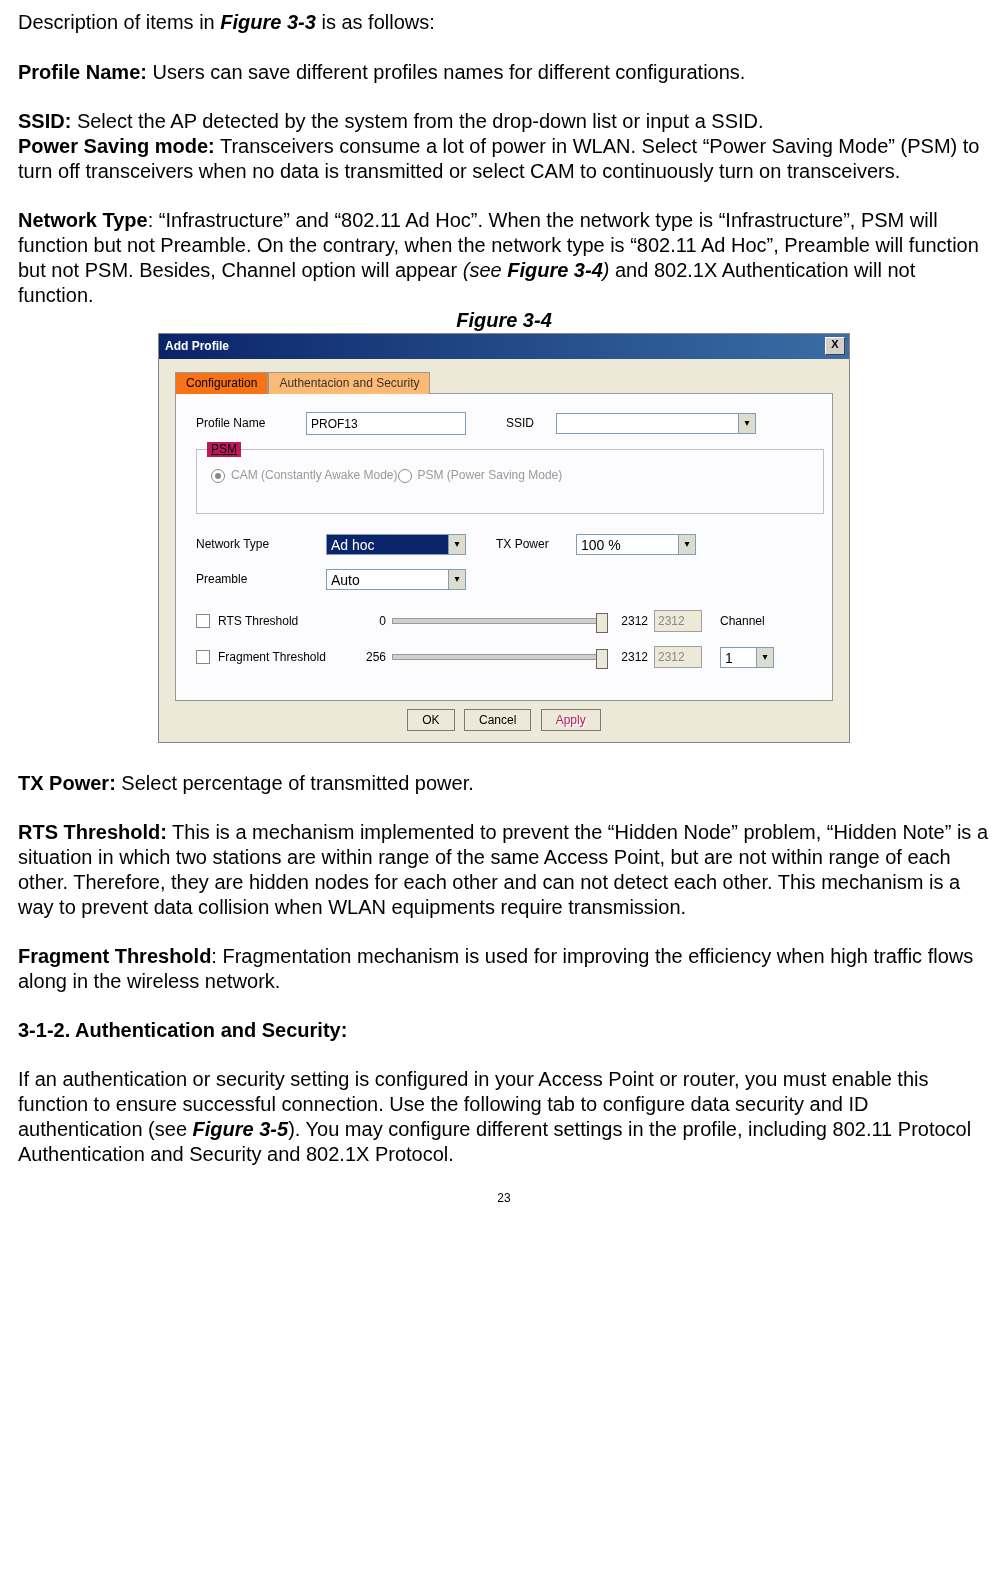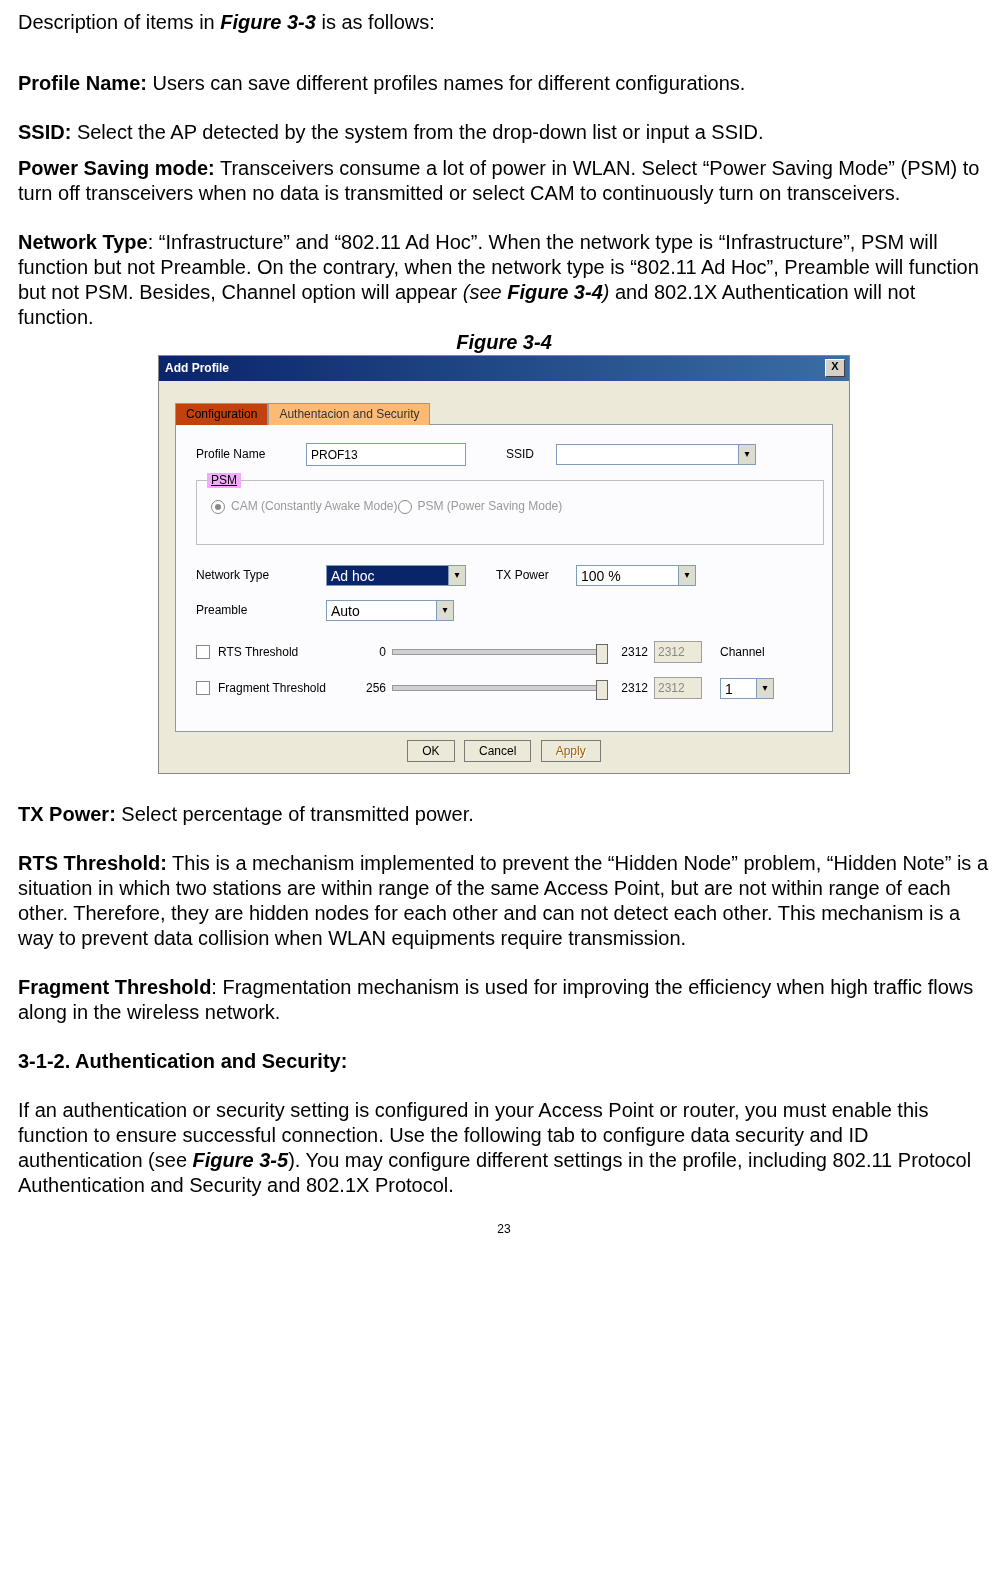--- a/index.html
+++ b/index.html
@@ -5,21 +5,21 @@
   body {
     font-family: Arial, Helvetica, sans-serif;
     font-size: 20px;
     line-height: 1.25;
     margin: 0;
     padding: 10px 18px 10px 18px;
     color: #000;
     width: 1008px;
     box-sizing: border-box;
   }
-  p { margin: 11px 0 24px 0; }
+  p { margin: 0 0 24px 0; }
   .tight { margin: 0; }
   .bold { font-weight: bold; }
   .italic { font-style: italic; }
   .figure-caption { text-align: center; font-weight: bold; font-style: italic; margin: 0; }
   .page-num { text-align: center; font-size: 12px; margin-top: 8px; }
 
   
   .dialog-wrap {
     width: 690px;
     margin: 0 auto 28px auto;
@@ -53,21 +53,21 @@
   .tab {
     display: inline-block;
     border: 1px solid #919b9c;
     border-bottom: none;
     padding: 3px 10px;
     background: #ece9d8;
     position: relative;
     top: 1px;
     font-size: 12px;
   }
-  .tab.active { background: #c2410c; z-index: 2; margin-top: 9px; }
+  .tab.active { background: #f97316; z-index: 2; }
   .tab.inactive { background: #fdba74; color: #333; }
   .tab-panel {
     border: 1px solid #919b9c;
     background: #fcfcfe;
     padding: 18px 8px 18px 20px;
   }
   .row { display: flex; align-items: center; margin-bottom: 14px; }
   .lbl { width: 110px; }
   .lbl2 { width: 80px; margin-left: 18px; }
   .txt-input {
@@ -96,21 +96,21 @@
   .combo .arrow::after { content: "▾"; font-size: 10px; color: #000; }
 
   .groupbox {
     border: 1px solid #bfbfbf;
     position: relative;
     padding: 18px 14px 30px 14px;
     margin: 6px 0 20px 0;
   }
   .groupbox .legend {
     position: absolute; top: -8px; left: 10px;
-    background: #f0abfc; padding: 0 4px; font-size: 12px; text-decoration: underline;
+    background: #be185d; padding: 0 4px; font-size: 12px; text-decoration: underline;
   }
   .radio-row { display: flex; color: #9a9a9a; }
   .radio-item { display: flex; align-items: center; gap: 6px; }
   .radio-dot {
     width: 12px; height: 12px; border: 1px solid #888; border-radius: 50%;
     background: #fff; position: relative; display: inline-block;
   }
   .radio-dot.checked::after { content: ""; position: absolute; top: 3px; left: 3px; width: 6px; height: 6px; background: #888; border-radius: 50%; }
 
   .checkbox {
@@ -127,21 +127,21 @@
     border: 1px solid #a0a0a0; background: #ece9d8; color: #888;
     width: 40px; height: 18px; padding: 1px 3px; margin-left: 6px; font-size: 12px;
   }
   .btn {
     border: 1px solid #7a7a7a;
     background: #ece9d8;
     padding: 3px 14px;
     font-size: 12px;
     margin: 0 3px;
   }
-  .btn.disabled { color: #a16207; text-shadow: 1px 1px 0 #fff; }
+  .btn.disabled { color: #be185d; text-shadow: 1px 1px 0 #fff; }
   .btn-row { text-align: center; margin-top: 12px; }
   .num-label { width: 38px; text-align: right; display: inline-block; font-size: 12px; }
 </style>
 </head>
 <body>
 
 
 
 <p class="tight">
   <span>Description of items in </span><span class="bold italic">Figure 3-3</span><span> is as follows:</span>
@@ -208,21 +208,21 @@
           </div>
           <span class="lbl2" style="margin-left:30px">TX Power</span>
           <div class="combo" style="width:120px">
             <span class="val">100 %</span>
             <span class="arrow"></span>
           </div>
         </div>
 
         <div class="row">
           <span class="lbl" style="width:130px">Preamble</span>
-          <div class="combo" style="width:128px">
+          <div class="combo" style="width:140px">
             <span class="val">Auto</span>
             <span class="arrow"></span>
           </div>
         </div>
 
         <div class="row" style="margin-top:20px">
           <span class="checkbox"></span>
           <span style="width:130px">RTS Threshold</span>
           <span class="num-label">0</span>
           <div class="slider-track" style="max-width:210px">

